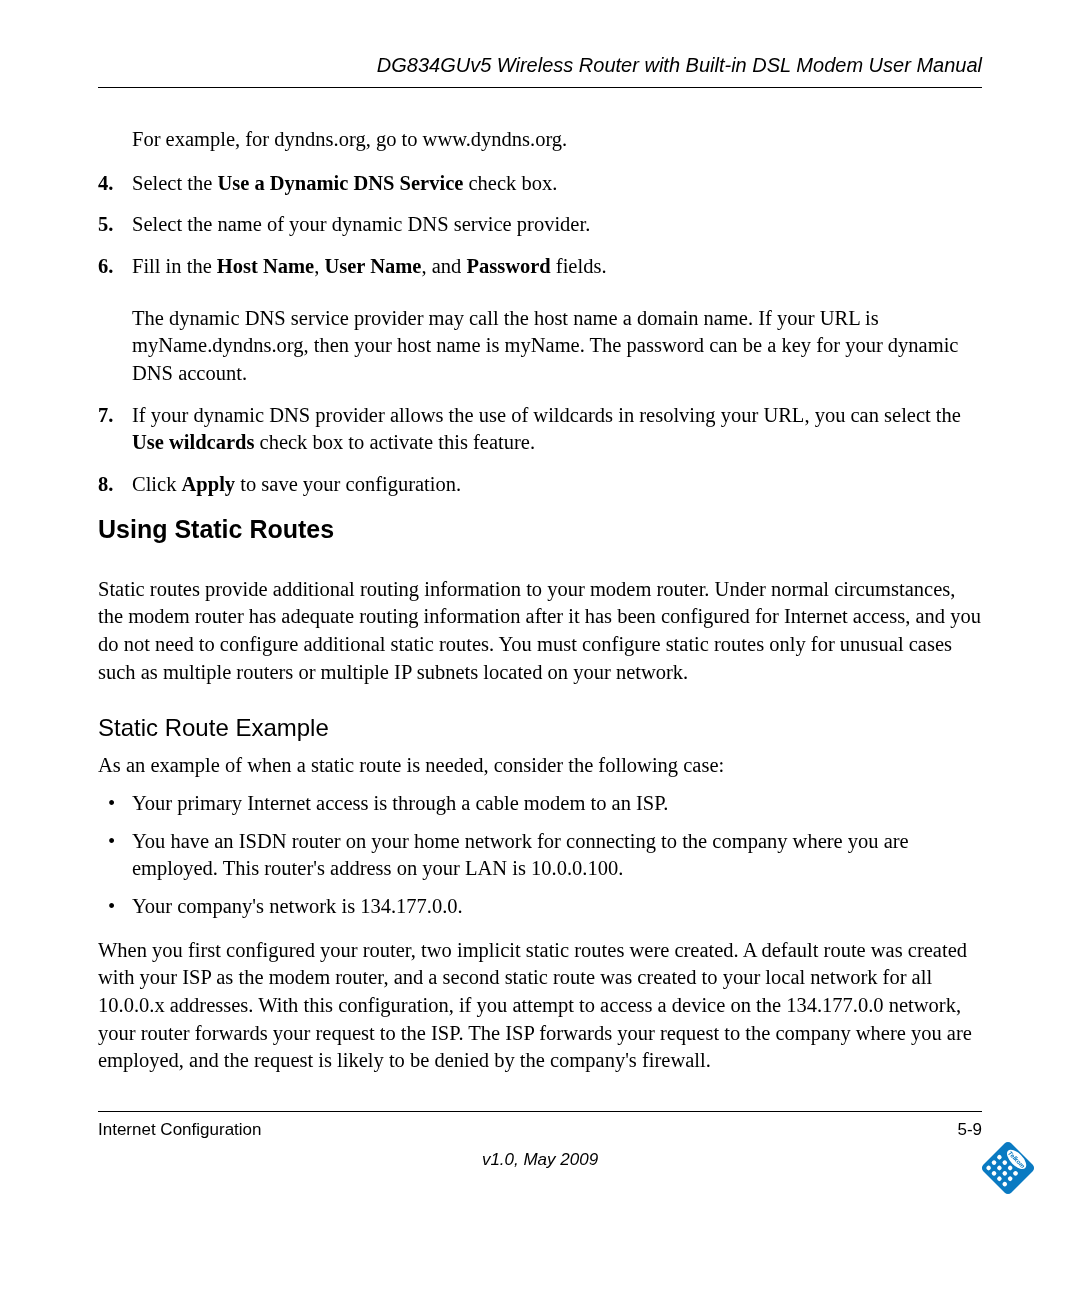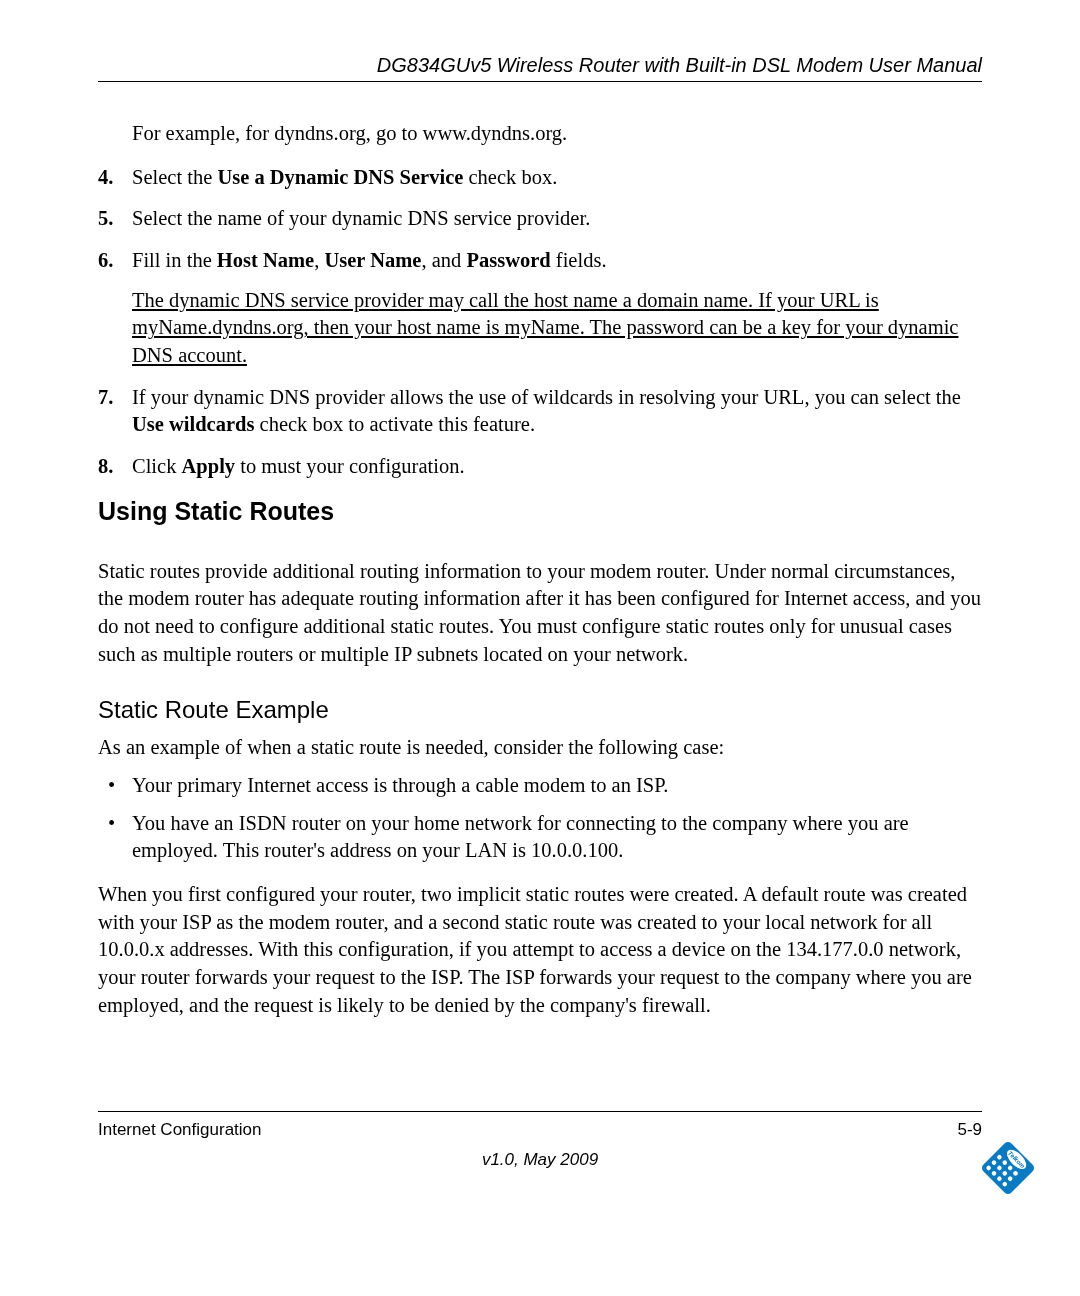--- a/index.html
+++ b/index.html
@@ -17,21 +17,21 @@
     padding: 54px 98px 0 98px;
     box-sizing: border-box;
     position: relative;
     height: 100%;
   }
   .header-title {
     text-align: right;
     font-style: italic;
     font-size: 20px;
     font-family: Arial, Helvetica, sans-serif;
-    margin-bottom: 4px;
+    margin-bottom: 10px;
   }
   .hr-top {
     border: none;
     border-top: 1.5px solid #000;
     margin: 0 0 38px 0;
   }
   .intro-line {
     font-size: 20.5px;
     margin: 0 0 16px 34px;
     line-height: 1.35;
@@ -51,22 +51,21 @@
     margin-bottom: 14px;
   }
   ol.steps > li::before {
     content: counter(step) ".";
     position: absolute;
     left: 0;
     top: 0;
     font-weight: bold;
   }
   ol.steps > li .sub {
-    margin-top: 12px;
-    text-decoration: underline;
+    margin-top: 24px;
   }
   .b { font-weight: bold; }
   h2.section {
     font-family: Arial, Helvetica, sans-serif;
     font-weight: bold;
     font-size: 25px;
     margin: 16px 0 32px 0;
   }
   p.body {
     font-size: 20.5px;
@@ -150,33 +149,34 @@
     </li>
     <li>Select the name of your dynamic DNS service provider.</li>
     <li>
       <span>Fill in the </span><span class="b">Host Name</span><span>, </span><span class="b">User Name</span><span>, and </span><span class="b">Password</span><span> fields.</span>
       <div class="sub">The dynamic DNS service provider may call the host name a domain name. If your URL is myName.dyndns.org, then your host name is myName. The password can be a key for your dynamic DNS account.</div>
     </li>
     <li>
       <span>If your dynamic DNS provider allows the use of wildcards in resolving your URL, you can select the </span><span class="b">Use wildcards</span><span> check box to activate this feature.</span>
     </li>
     <li>
-      <span>Click </span><span class="b">Apply</span><span> to must your configuration.</span>
+      <span>Click </span><span class="b">Apply</span><span> to save your configuration.</span>
     </li>
   </ol>
 
   <h2 class="section">Using Static Routes</h2>
   <p class="body">Static routes provide additional routing information to your modem router. Under normal circumstances, the modem router has adequate routing information after it has been configured for Internet access, and you do not need to configure additional static routes. You must configure static routes only for unusual cases such as multiple routers or multiple IP subnets located on your network.</p>
 
   <h3 class="subsection">Static Route Example</h3>
   <p class="body" style="margin-bottom:10px">As an example of when a static route is needed, consider the following case:</p>
 
   <ul class="bullets">
     <li>Your primary Internet access is through a cable modem to an ISP.</li>
     <li>You have an ISDN router on your home network for connecting to the company where you are employed. This router's address on your LAN is 10.0.0.100.</li>
+    <li>Your company's network is 134.177.0.0.</li>
   </ul>
 
   <p class="body">When you first configured your router, two implicit static routes were created. A default route was created with your ISP as the modem router, and a second static route was created to your local network for all 10.0.0.x addresses. With this configuration, if you attempt to access a device on the 134.177.0.0 network, your router forwards your request to the ISP. The ISP forwards your request to the company where you are employed, and the request is likely to be denied by the company's firewall.</p>
 
   <hr class="footer-rule">
   <div class="footer-line">
     <span>Internet Configuration</span>
     <span>5-9</span>
   </div>
   <div class="footer-version">v1.0, May 2009</div>

